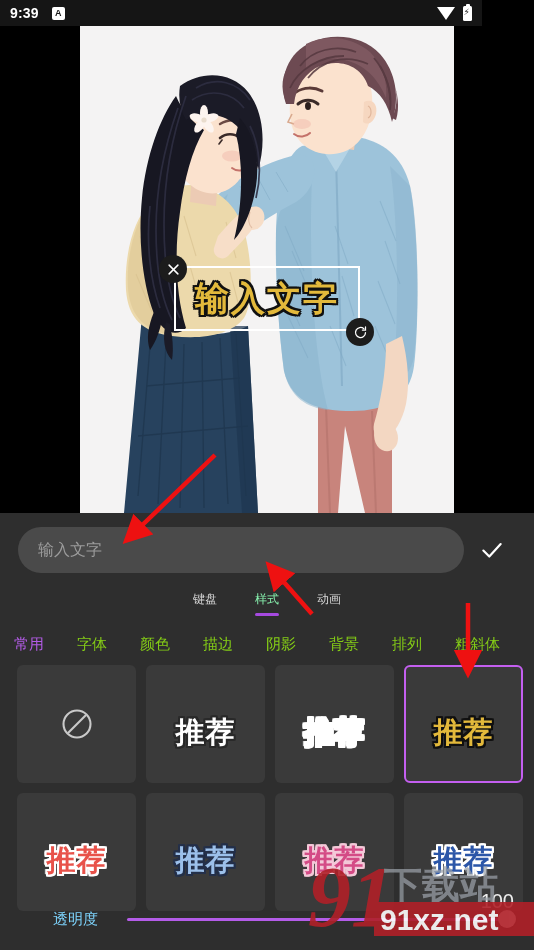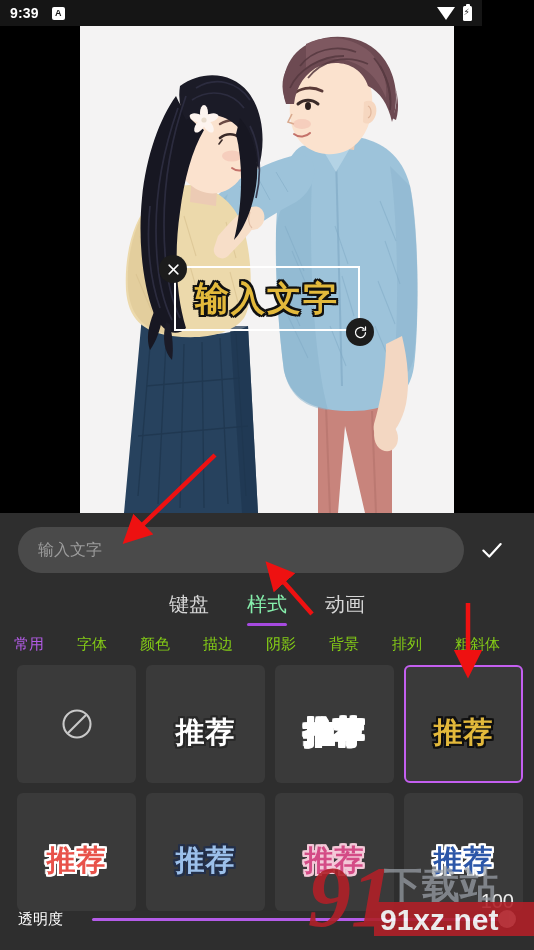--- a/index.html
+++ b/index.html
@@ -78,21 +78,21 @@
     width: 56px; height: 46px; display: flex; align-items: center; justify-content: center;
     background: none; border: none; cursor: pointer;
   }
   .confirm-btn svg { width: 26px; height: 26px; }
 
   .tabs {
     display: flex; justify-content: center; align-items: flex-start; gap: 30px;
     margin-top: 12px; height: 38px;
   }
   .tab {
-    position: relative; color: #d6d6d6; font-size: 20px; padding: 4px 4px 8px;
+    position: relative; color: #d6d6d6; font-size: 12px; padding: 4px 4px 8px;
     cursor: pointer; white-space: nowrap;
   }
   .tab.active { color: #86efac; }
   .tab.active::after {
     content: ""; position: absolute; left: 4px; right: 4px; bottom: 0;
     height: 3px; background: #a64ae0; border-radius: 2px;
   }
 
   .subtabs {
     display: flex; align-items: center; gap: 0; padding: 8px 0 6px 14px;
@@ -113,21 +113,21 @@
   }
   .card.selected { border-color: #c45ff0; }
   .card-text { font-size: 29px; font-weight: bold; letter-spacing: 1px; white-space: nowrap; margin-top: 18px; }
   .ban-icon { width: 36px; height: 36px; }
 
   
   .slider-row {
     position: absolute; left: 0; bottom: 0; width: 534px; height: 62px;
     display: flex; align-items: center; padding: 0 20px 0 18px;
   }
-  .slider-label { color: #ffffff; font-size: 15px; width: 64px; flex: none; }
+  .slider-label { color: #7dd3fc; font-size: 15px; width: 64px; flex: none; margin-left: 35px; }
   .slider-track-wrap { position: relative; flex: 1; height: 30px; display: flex; align-items: center; margin-left: 10px;}
   .slider-track { width: 100%; height: 3px; background: #b45ce8; border-radius: 2px; }
   .slider-thumb {
     position: absolute; right: -2px; top: 50%; transform: translateY(-50%);
     width: 18px; height: 18px; border-radius: 50%; background: #f0f0f0;
     box-shadow: 0 1px 3px rgba(0,0,0,.6);
   }
   .slider-value {
     position: absolute; right: 20px; top: 2px; color: #eee; font-size: 20px;
   }

